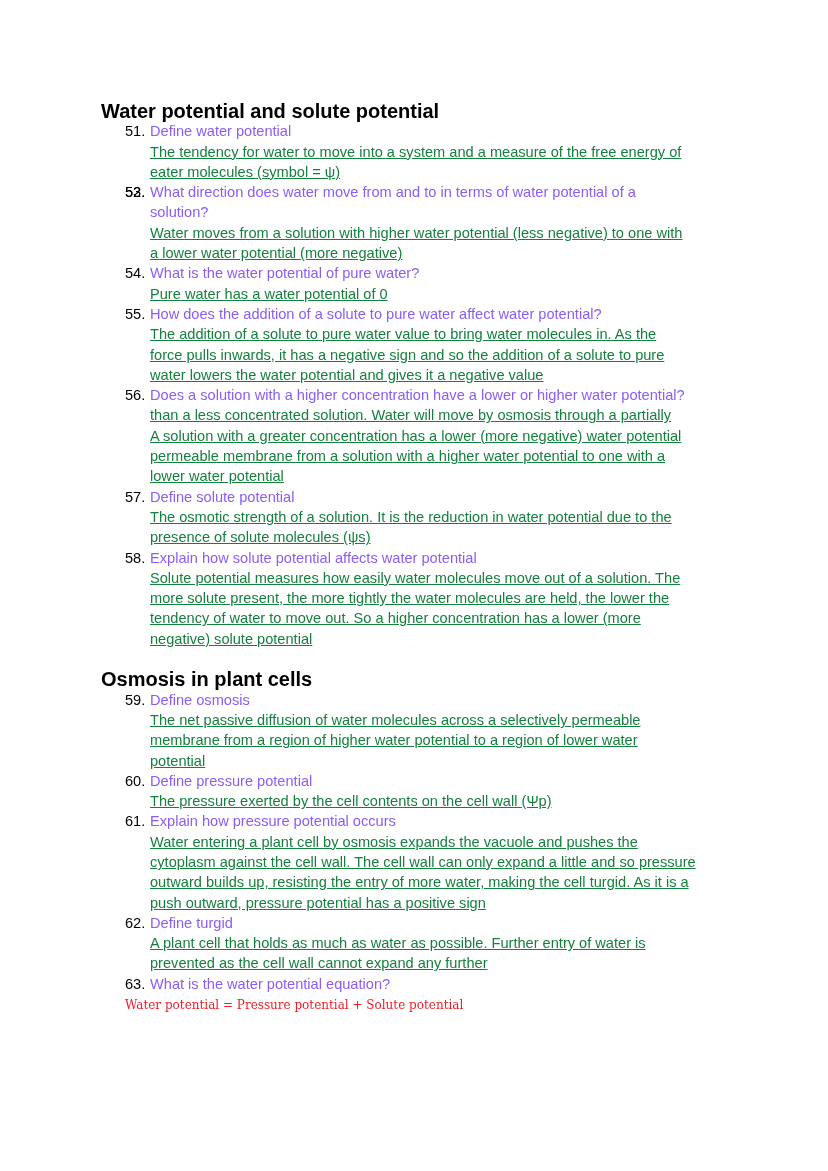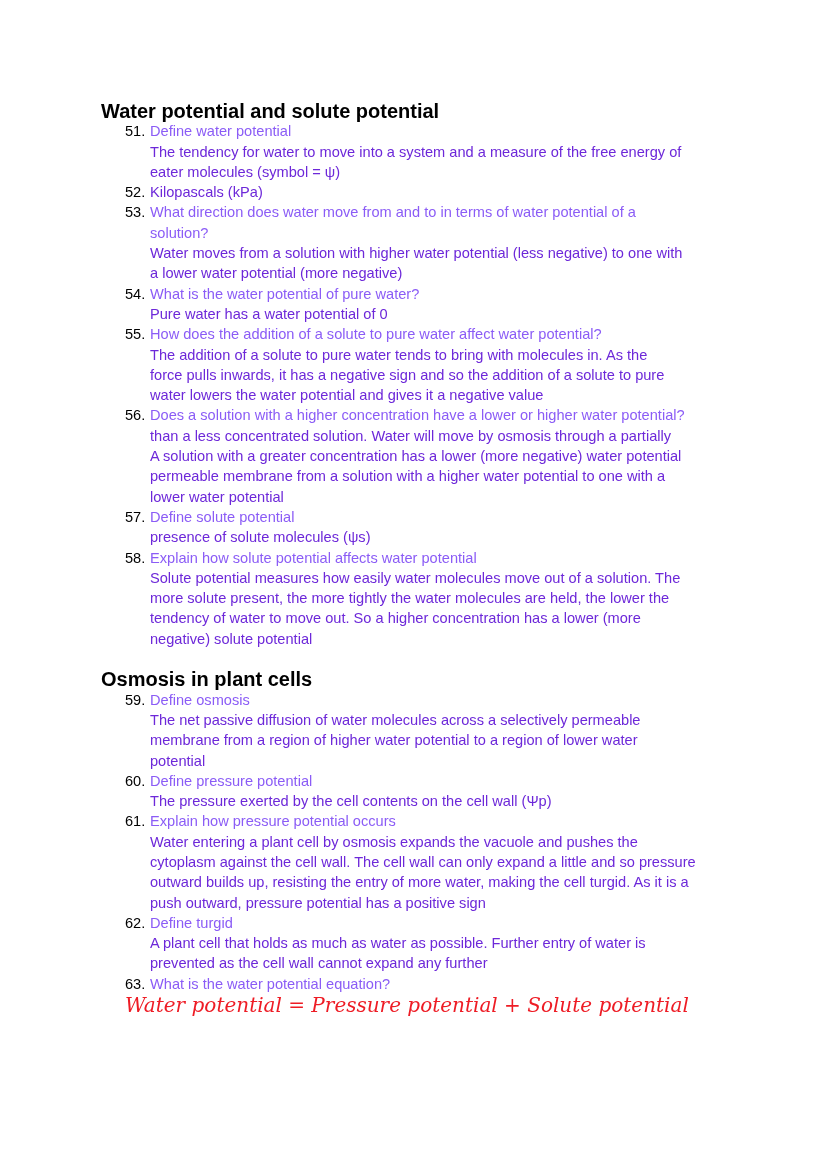--- a/index.html
+++ b/index.html
@@ -5,70 +5,70 @@
   html, body { margin: 0; padding: 0; background: #ffffff; }
   body { width: 828px; height: 1171px; position: relative; overflow: hidden;
          font-family: "Liberation Sans", "DejaVu Sans", sans-serif; }
   .page { position: absolute; left: 101px; top: 101px; width: 640px;
           font-size: 14.6px; line-height: 20.3px; color: #000; }
   .heading { font-weight: bold; font-size: 20px; }
   .spacer { height: 20.3px; }
   .item { position: relative; padding-left: 49px; }
   .num { position: absolute; left: 24px; top: 0; }
   .q { color: #8b5cf6; }
-  .a { color: #6d28d9; }
-  .eq { color: #ee1c25; font-family: "DejaVu Serif", "Liberation Serif", serif; font-style: italic;
-        font-size: 20px; margin-left: 24px; line-height: 22px; }
+  .a { color: #15803d; text-decoration: underline; }
+  .eq { color: #ee1c25; font-family: "DejaVu Serif", "Liberation Serif", serif; 
+        font-size: 12px; margin-left: 24px; line-height: 22px; }
 </style>
 </head>
 <body>
 
 <div class="page">
   <div id="content">
       <div class="heading">Water potential and solute potential</div>
       <div class="item">
         <span class="num">51.</span>
         <div class="q">Define water potential</div>
         <div class="a">The tendency for water to move into a system and a measure of the free energy of</div>
         <div class="a">eater molecules (symbol = ψ)</div>
       </div>
       <div class="item">
         <span class="num">52.</span>
-        <div class="a">Kilopascals (kPa)</div>
       </div>
       <div class="item">
         <span class="num">53.</span>
         <div class="q">What direction does water move from and to in terms of water potential of a</div>
         <div class="q">solution?</div>
         <div class="a">Water moves from a solution with higher water potential (less negative) to one with</div>
         <div class="a">a lower water potential (more negative)</div>
       </div>
       <div class="item">
         <span class="num">54.</span>
         <div class="q">What is the water potential of pure water?</div>
         <div class="a">Pure water has a water potential of 0</div>
       </div>
       <div class="item">
         <span class="num">55.</span>
         <div class="q">How does the addition of a solute to pure water affect water potential?</div>
-        <div class="a">The addition of a solute to pure water tends to bring with molecules in. As the</div>
+        <div class="a">The addition of a solute to pure water value to bring water molecules in. As the</div>
         <div class="a">force pulls inwards, it has a negative sign and so the addition of a solute to pure</div>
         <div class="a">water lowers the water potential and gives it a negative value</div>
       </div>
       <div class="item">
         <span class="num">56.</span>
         <div class="q">Does a solution with a higher concentration have a lower or higher water potential?</div>
         <div class="a">than a less concentrated solution. Water will move by osmosis through a partially</div>
         <div class="a">A solution with a greater concentration has a lower (more negative) water potential</div>
         <div class="a">permeable membrane from a solution with a higher water potential to one with a</div>
         <div class="a">lower water potential</div>
       </div>
       <div class="item">
         <span class="num">57.</span>
         <div class="q">Define solute potential</div>
+        <div class="a">The osmotic strength of a solution. It is the reduction in water potential due to the</div>
         <div class="a">presence of solute molecules (ψs)</div>
       </div>
       <div class="item">
         <span class="num">58.</span>
         <div class="q">Explain how solute potential affects water potential</div>
         <div class="a">Solute potential measures how easily water molecules move out of a solution. The</div>
         <div class="a">more solute present, the more tightly the water molecules are held, the lower the</div>
         <div class="a">tendency of water to move out. So a higher concentration has a lower (more</div>
         <div class="a">negative) solute potential</div>
       </div>

